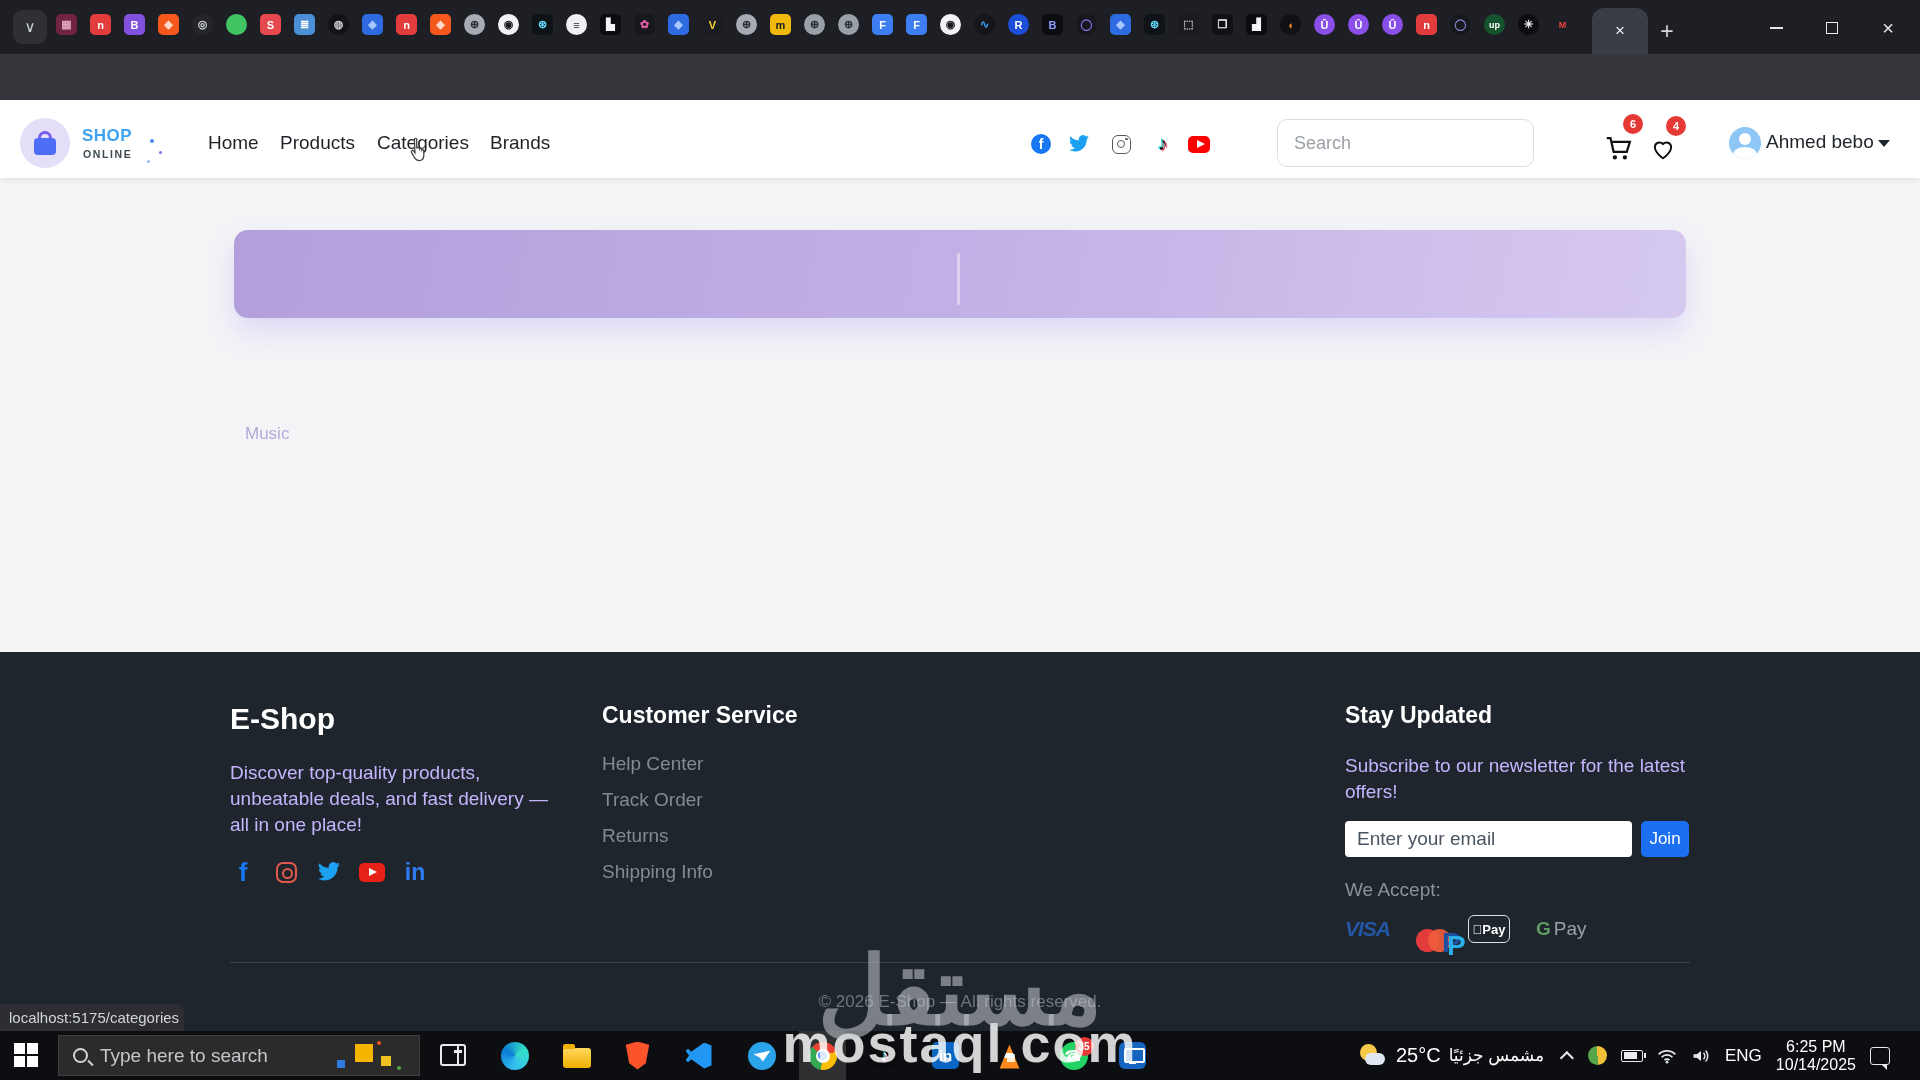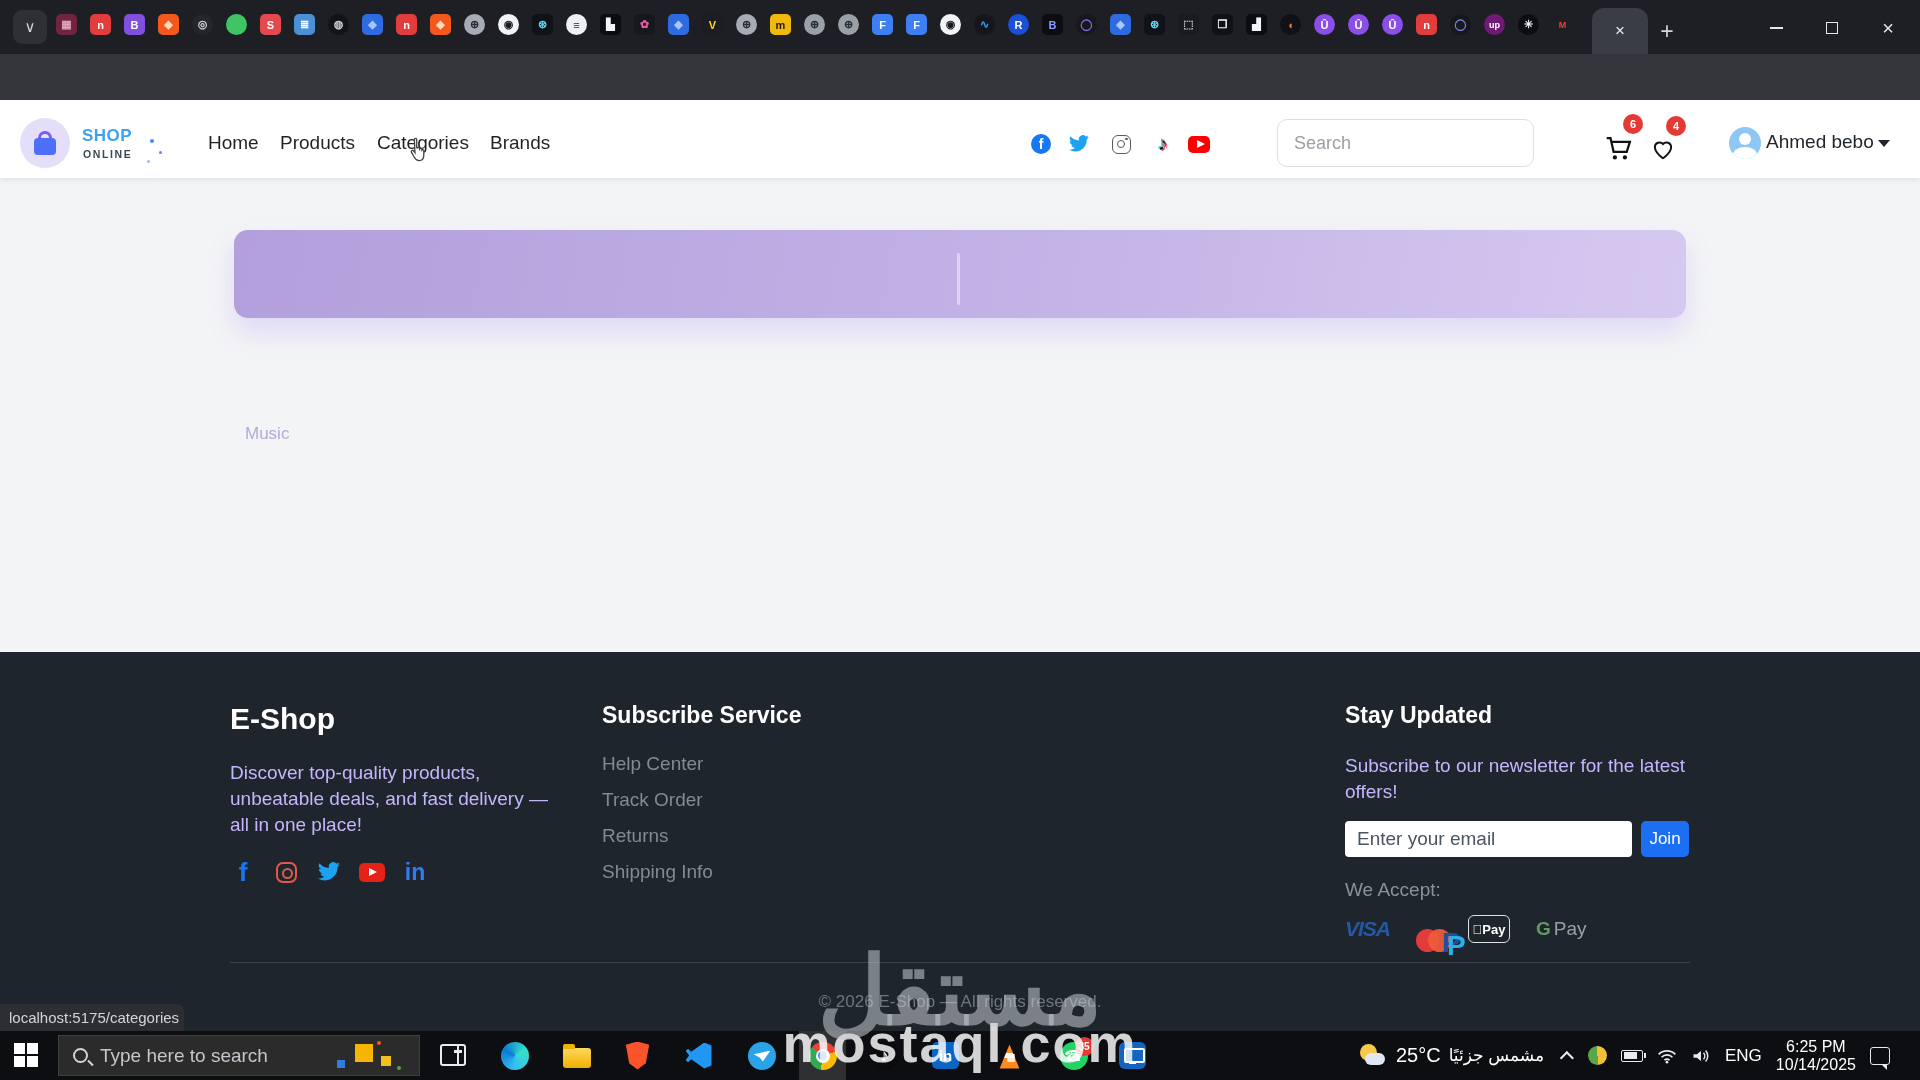--- a/index.html
+++ b/index.html
@@ -178,21 +178,21 @@
         <span class="ptab" style="background: rgb(15, 19, 24); color: rgb(95, 214, 242);">⊛</span>
         <span class="ptab" style="background: rgb(26, 27, 32); color: rgb(201, 204, 210);">⬚</span>
         <span class="ptab" style="background: rgb(16, 17, 22); color: rgb(242, 243, 246);">❒</span>
         <span class="ptab" style="background: rgb(11, 12, 16); color: rgb(242, 243, 246);">▟</span>
         <span class="ptab" style="background: rgb(16, 17, 22); color: rgb(244, 129, 32); border-radius: 50%;">◖</span>
         <span class="ptab" style="background: rgb(138, 79, 232); color: rgb(255, 255, 255); border-radius: 50%;">Û</span>
         <span class="ptab" style="background: rgb(138, 79, 232); color: rgb(255, 255, 255); border-radius: 50%;">Û</span>
         <span class="ptab" style="background: rgb(138, 79, 232); color: rgb(255, 255, 255); border-radius: 50%;">Û</span>
         <span class="ptab" style="background: rgb(226, 60, 60); color: rgb(255, 255, 255);">n</span>
         <span class="ptab" style="background: rgb(23, 24, 29); color: rgb(130, 134, 214); border-radius: 50%;">◯</span>
-        <span class="ptab" style="background: #701a75; color: rgb(255, 255, 255); border-radius: 50%; font-size: 9px;">up</span>
+        <span class="ptab" style="background: #14532d; color: rgb(255, 255, 255); border-radius: 50%; font-size: 9px;">up</span>
         <span class="ptab" style="background: rgb(12, 13, 17); color: rgb(242, 243, 246); border-radius: 50%;">✳</span>
         <span class="ptab" style="background: rgb(29, 31, 36); color: rgb(234, 67, 53); font-size: 9px;">M</span>
         <span class="ptab" style="background: rgb(29, 31, 36); color: rgb(234, 67, 53); font-size: 9px;">M</span>
       </div>
     <div class="active-tab">
         <span>×</span>
       </div>
     <div class="newtab">+</div>
     <div class="winbtn" style="left:1762px;">
         <span class="winline"></span>
@@ -320,21 +320,21 @@
           </div>
           <div class="fsoc">
             <span class="f-yt"></span>
           </div>
           <div class="fsoc">
             <span class="f-in">in</span>
           </div>
         </div>
     </div>
     <div class="fcol" style="left:602px;" id="fcol-0">
-        <h2 class="fhead">Subscribe Service</h2>
+        <h2 class="fhead">Customer Service</h2>
         <div class="flink">Help Center</div>
         <div class="flink">Track Order</div>
         <div class="flink">Returns</div>
         <div class="flink">Shipping Info</div>
       </div>
     <div class="fcol" style="left:1345px;width:350px;">
       <h2 class="fhead">Stay Updated</h2>
       <p class="ftag" style="width:345px;">Subscribe to our newsletter for the latest offers!</p>
       <div class="nl-row">
         <div class="nl-input">

